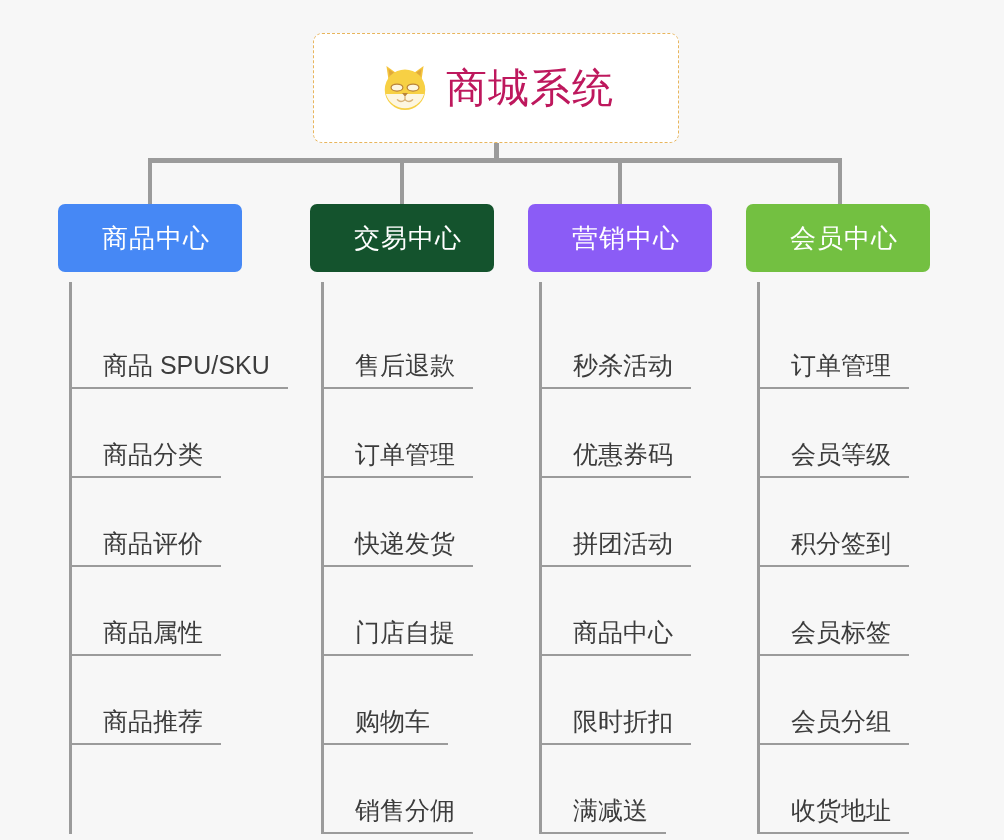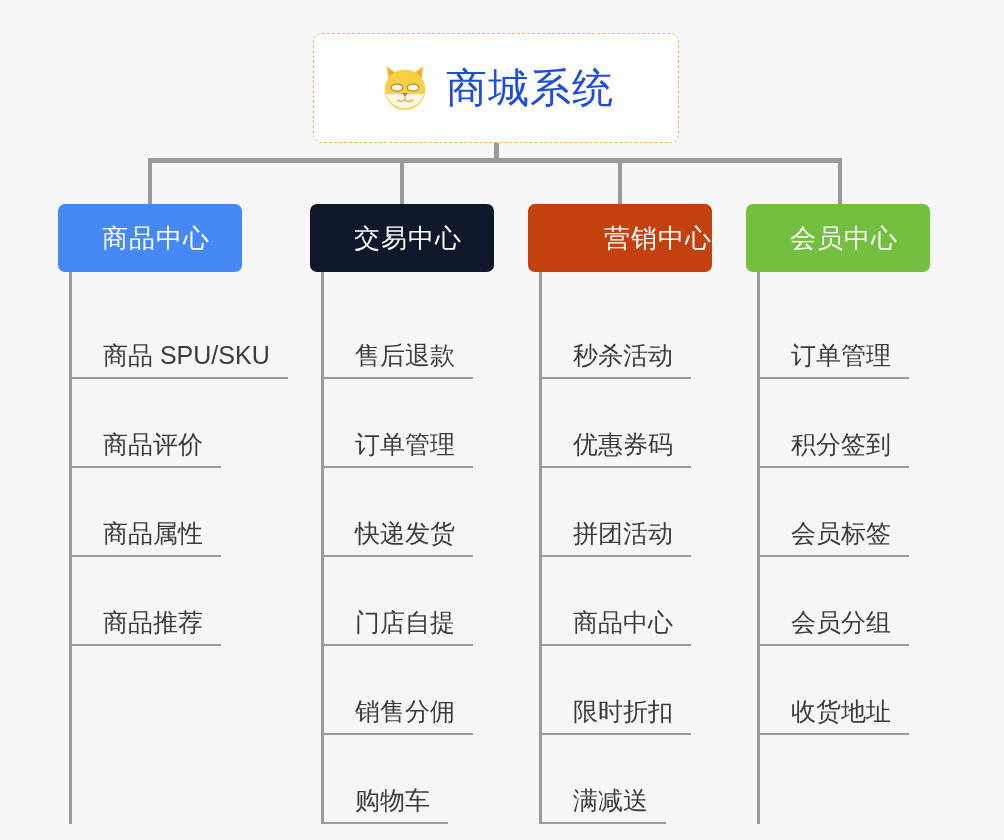--- a/index.html
+++ b/index.html
@@ -36,21 +36,21 @@
   }
   .root-emoji {
     width: 54px;
     height: 54px;
     flex: 0 0 54px;
     position: relative;
     display: block;
   }
   .root-title {
     font-size: 41px;
-    color: #1d4ed8;
+    color: #be185d;
     letter-spacing: 1px;
     line-height: 1;
     white-space: nowrap;
   }
 
   
   .conn {
     position: absolute;
     background: #9b9b9b;
   }
@@ -71,21 +71,21 @@
     color: #ffffff;
     font-size: 26px;
     letter-spacing: 1px;
     white-space: nowrap;
     padding-left: 12px;
   }
 
   
   .leaf-list {
     position: relative;
-    margin-top: 0;
+    margin-top: 10px;
     padding-top: 18px;
   }
   .spine {
     position: absolute;
     left: 11px;
     top: 0;
     width: 3px;
     background: #9b9b9b;
   }
   .leaf {
@@ -143,60 +143,63 @@
   <div class="branch" style="left:58px; width:184px;">
     <div class="branch-header" style="background:#4688f5; width:184px;">
       <span>商品中心</span>
     </div>
     <div class="leaf-list">
       <div class="spine" style="height:552px;"></div>
       <div class="leaf">
         <span class="leaf-inner">商品 SPU/SKU</span>
       </div>
       <div class="leaf">
+        <span class="leaf-inner">商品分类</span>
+      </div>
+      <div class="leaf">
         <span class="leaf-inner">商品评价</span>
       </div>
       <div class="leaf">
         <span class="leaf-inner">商品属性</span>
       </div>
       <div class="leaf">
         <span class="leaf-inner">商品推荐</span>
       </div>
     </div>
   </div>
 
   <div class="branch" style="left:310px; width:184px;">
-    <div class="branch-header" style="background:#0f172a; width:184px;">
+    <div class="branch-header" style="background:#14532d; width:184px;">
       <span>交易中心</span>
     </div>
     <div class="leaf-list">
       <div class="spine" style="height:552px;"></div>
       <div class="leaf">
         <span class="leaf-inner">售后退款</span>
       </div>
       <div class="leaf">
         <span class="leaf-inner">订单管理</span>
       </div>
       <div class="leaf">
         <span class="leaf-inner">快递发货</span>
       </div>
       <div class="leaf">
         <span class="leaf-inner">门店自提</span>
       </div>
       <div class="leaf">
+        <span class="leaf-inner">购物车</span>
+      </div>
+      <div class="leaf">
         <span class="leaf-inner">销售分佣</span>
       </div>
-      <div class="leaf">
-        <span class="leaf-inner">购物车</span>
-      </div>
     </div>
   </div>
 
   <div class="branch" style="left:528px; width:184px;">
-    <div class="branch-header" style="background:#c2410c; width:184px;justify-content:flex-end;">
+    <div class="branch-header" style="background:#8b5cf6; width:184px;">
       <span>营销中心</span>
     </div>
     <div class="leaf-list">
       <div class="spine" style="height:552px;"></div>
       <div class="leaf">
         <span class="leaf-inner">秒杀活动</span>
       </div>
       <div class="leaf">
         <span class="leaf-inner">优惠券码</span>
       </div>
@@ -218,20 +221,23 @@
   <div class="branch" style="left:746px; width:184px;">
     <div class="branch-header" style="background:#73c041; width:184px;text-align:center;">
       <span>会员中心</span>
     </div>
     <div class="leaf-list">
       <div class="spine" style="height:552px;"></div>
       <div class="leaf">
         <span class="leaf-inner">订单管理</span>
       </div>
       <div class="leaf">
+        <span class="leaf-inner">会员等级</span>
+      </div>
+      <div class="leaf">
         <span class="leaf-inner">积分签到</span>
       </div>
       <div class="leaf">
         <span class="leaf-inner">会员标签</span>
       </div>
       <div class="leaf">
         <span class="leaf-inner">会员分组</span>
       </div>
       <div class="leaf">
         <span class="leaf-inner">收货地址</span>

